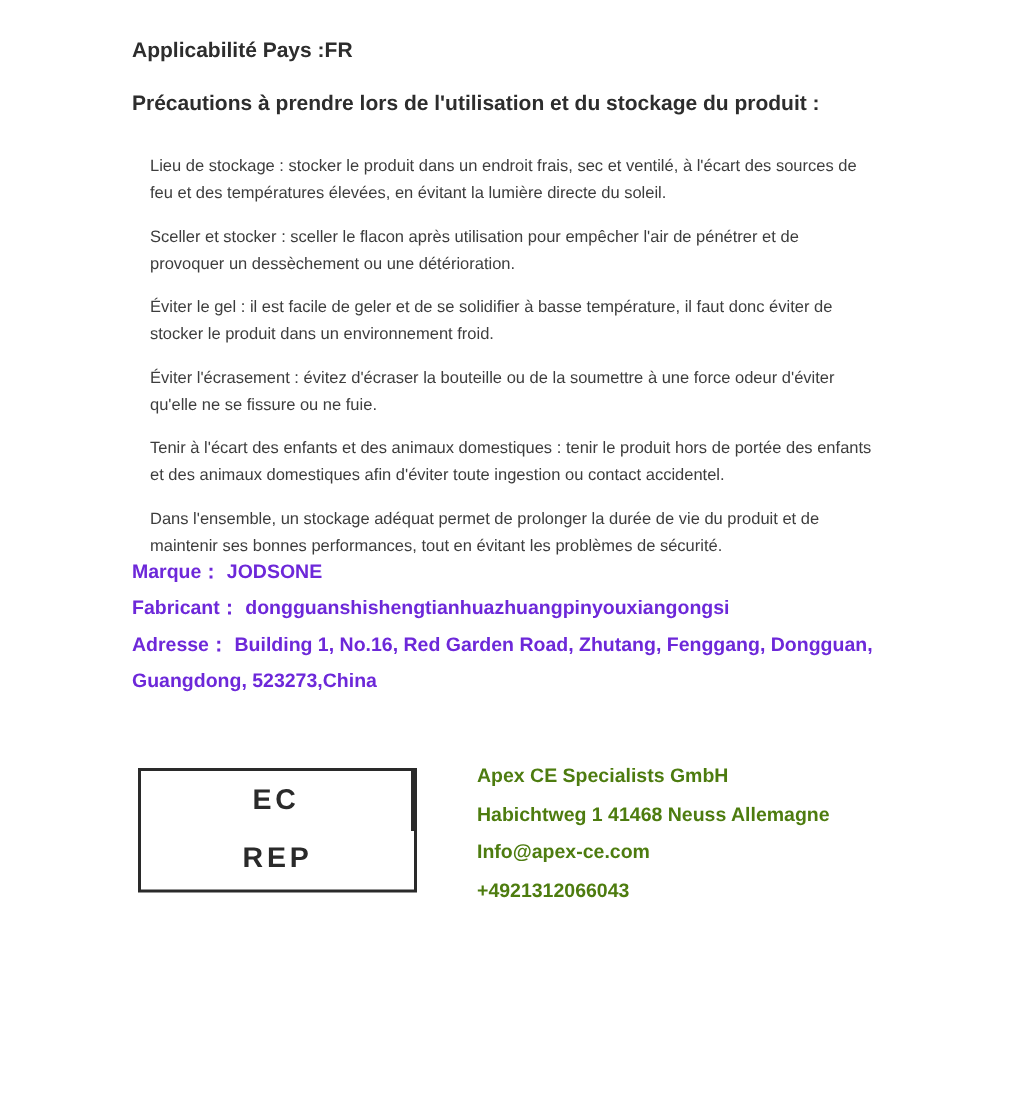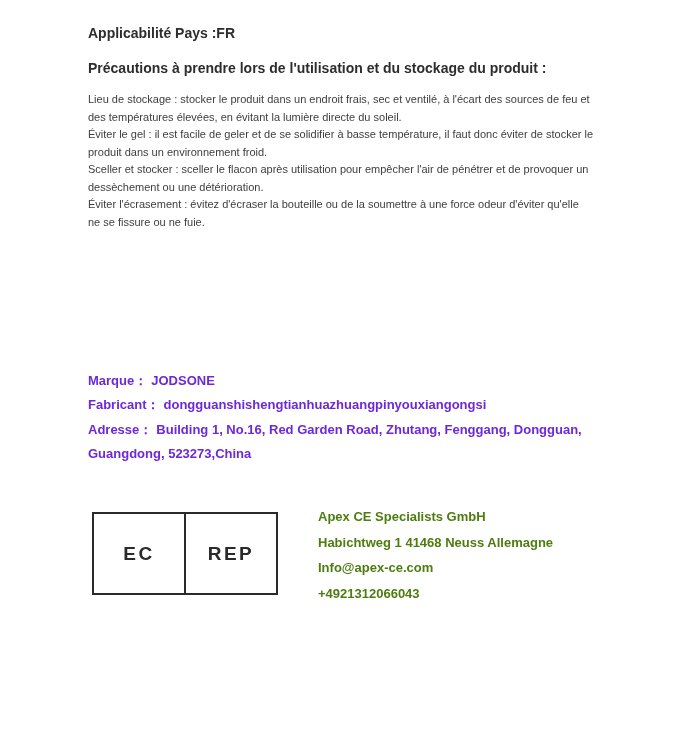--- a/index.html
+++ b/index.html
@@ -18,29 +18,29 @@
     font-size:14px; font-weight:bold; color:#2d2d2d;
   }
   .h-precautions {
     position:absolute; left:88px; top:60px;
     font-size:14px; font-weight:bold; color:#2d2d2d;text-align:right;
   }
   .body-text {
     position:absolute; left:88px; top:91px; width:506px;
     font-size:11px; line-height:17.55px; color:#3d3d3d;
   }
-  .body-text p { margin:0; }
+  .body-text p { margin:12px; }
   .brand-block {
     position:absolute; left:88px; top:369px; width:552px;
     font-size:13px; font-weight:bold; line-height:24.4px; color:#6d28d9;
   }
   .brand-block .lbl { margin-right:4px; }
   .ecrep-box {
     position:absolute; left:92px; top:512px; width:186px; height:83px;
-    border:2px solid #2a2a2a; display:flex; background:#fff;
+    border:2px solid #2a2a2a; display:flex; background:#fff;flex-direction:column;
   }
   .ecrep-box .cell {
     flex:1; display:flex; align-items:center; justify-content:center;
     font-size:19px; font-weight:bold; letter-spacing:2.5px; color:#2a2a2a;
   }
   .ecrep-box .cell-ec { border-right:2px solid #2a2a2a; }
   .rep-block {
     position:absolute; left:318px; top:504px;
     font-size:13px; font-weight:bold; line-height:25.7px; color:#4d7c0f;
   }
@@ -50,23 +50,25 @@
 <body>
 
 <div class="page">
 
   <div class="h-applicability">Applicabilité Pays :FR</div>
 
   <div class="h-precautions">Précautions à prendre lors de l'utilisation et du stockage du produit :</div>
 
   <div class="body-text">
     <p>Lieu de stockage : stocker le produit dans un endroit frais, sec et ventilé, à l'écart des sources de feu et des températures élevées, en évitant la lumière directe du soleil.</p>
+    <p>Sceller et stocker : sceller le flacon après utilisation pour empêcher l'air de pénétrer et de provoquer un dessèchement ou une détérioration.</p>
     <p>Éviter le gel : il est facile de geler et de se solidifier à basse température, il faut donc éviter de stocker le produit dans un environnement froid.</p>
-    <p>Sceller et stocker : sceller le flacon après utilisation pour empêcher l'air de pénétrer et de provoquer un dessèchement ou une détérioration.</p>
     <p>Éviter l'écrasement : évitez d'écraser la bouteille ou de la soumettre à une force odeur d'éviter qu'elle ne se fissure ou ne fuie.</p>
+    <p>Tenir à l'écart des enfants et des animaux domestiques : tenir le produit hors de portée des enfants et des animaux domestiques afin d'éviter toute ingestion ou contact accidentel.</p>
+    <p>Dans l'ensemble, un stockage adéquat permet de prolonger la durée de vie du produit et de maintenir ses bonnes performances, tout en évitant les problèmes de sécurité.</p>
   </div>
 
   <div class="brand-block">
     <p><span class="lbl">Marque：</span><span>JODSONE</span></p>
     <p><span class="lbl">Fabricant：</span><span>dongguanshishengtianhuazhuangpinyouxiangongsi</span></p>
     <p><span class="lbl">Adresse：</span><span>Building 1, No.16, Red Garden Road, Zhutang, Fenggang, Dongguan, Guangdong, 523273,China</span></p>
   </div>
 
   <div class="ecrep-box">
     <div class="cell cell-ec">

